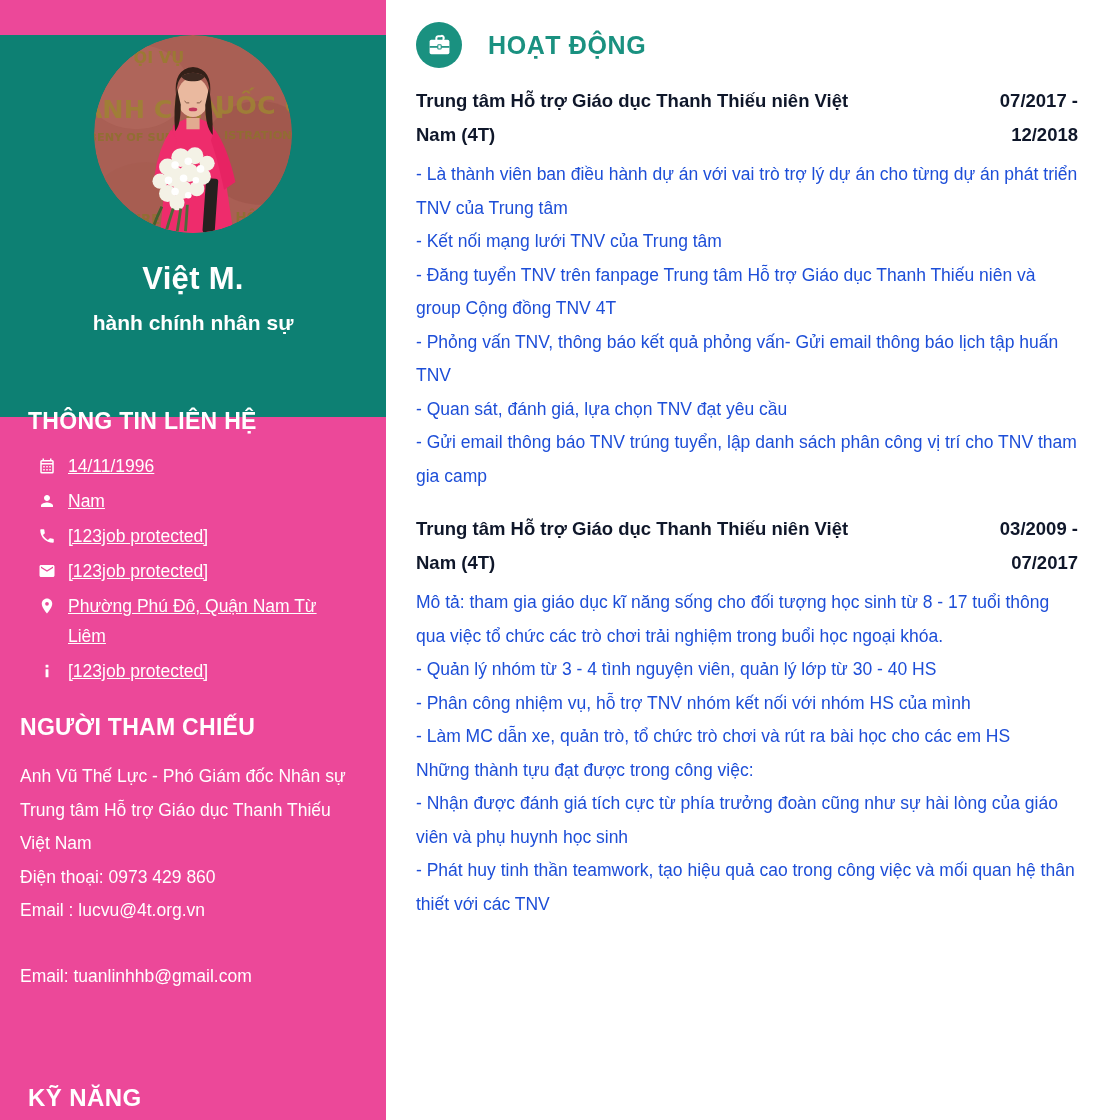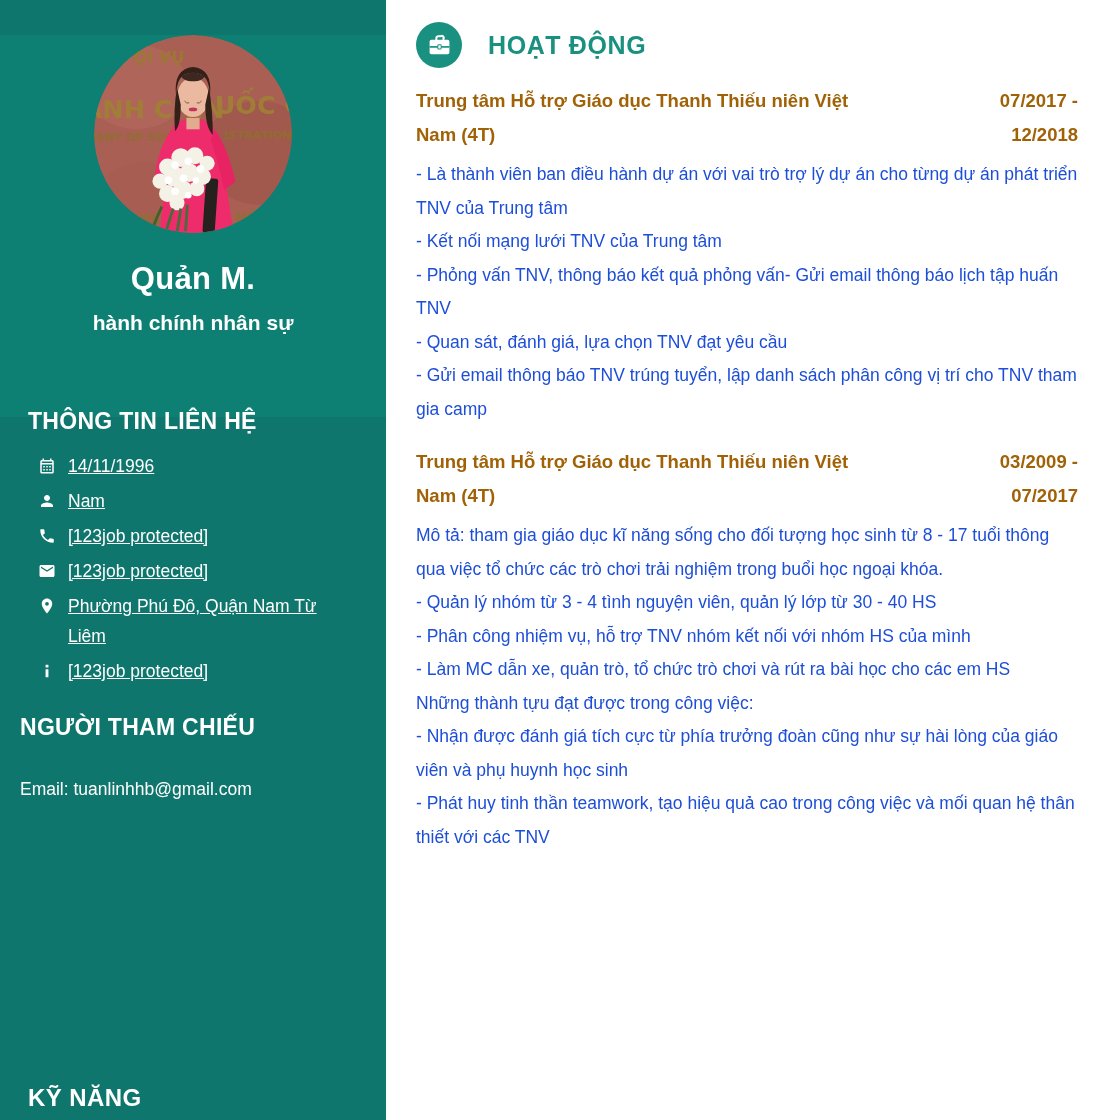--- a/index.html
+++ b/index.html
@@ -9,21 +9,21 @@
     font-family:"Liberation Sans", sans-serif;
     background:#ffffff;
     overflow:hidden;
     color:#262626;
   }
 
   
   .sidebar {
     position:absolute; left:0; top:0;
     width:386px; height:1120px;
-    background:#0f766e;
+    background:#ec4899;
   }
   .profile {
     height:382px; background:#0D8073; text-align:center;
   }
   .avatar {
     width:198px; height:198px; border-radius:50%;
     margin:35px auto 0; overflow:hidden;
   }
   .avatar svg { display:block; }
   .profile-name {
@@ -78,21 +78,21 @@
   .icon-circle svg { width:27px; height:27px; display:block; }
   .section-title {
     margin-left:26px; color:#1A9180;
     font-size:25px; font-weight:bold; letter-spacing:0.6px;
   }
 
   .entry { margin-top:16px; }
   .entry + .entry { margin-top:19px; }
   .entry-head {
     display:flex; justify-content:space-between; align-items:flex-start;
-    font-weight:bold; font-size:18.5px; line-height:33.5px; color:#a16207;
+    font-weight:bold; font-size:18.5px; line-height:33.5px; color:#0f172a;
   }
   .entry-org { width:460px; }
   .entry-dates { text-align:right; white-space:nowrap; }
   .entry-body {
     margin-top:7px; font-size:17.5px; line-height:33.5px; color:#1d4ed8;
   }
 </style>
 </head>
 <body>
 
@@ -161,21 +161,21 @@
               <circle cx="108" cy="154" r="3.5"></circle>
             <circle cx="86" cy="166" r="4"></circle>
               <circle cx="100" cy="170" r="3.5"></circle>
           </g>
 
           <path d="M84 184 Q80 196 76 210 M92 184 Q90 198 88 210 M99 180 Q98 196 97 208" stroke="#4c6b3a" stroke-width="3" fill="none"></path>
           <path d="M72 182 Q66 194 62 206" stroke="#42602f" stroke-width="3" fill="none"></path>
         </g>
       </svg>
     </div>
-    <div class="profile-name">Quản M.</div>
+    <div class="profile-name">Việt M.</div>
     <div class="profile-role">hành chính nhân sự</div>
   </div>
 
   <div class="contact">
     <div class="side-heading">THÔNG TIN LIÊN HỆ</div>
     <div class="contact-list">
 
       <div class="c-row">
         <span class="c-icon">
           <svg viewBox="0 0 24 24" fill="#ffffff">
@@ -231,20 +231,25 @@
         </span>
         <span class="c-text">[123job protected]</span>
       </div>
 
     </div>
   </div>
 
   <div class="refs">
     <div class="side-heading">NGƯỜI THAM CHIẾU</div>
 
+    <div class="ref-block">
+      <div>Anh Vũ Thế Lực - Phó Giám đốc Nhân sự Trung tâm Hỗ trợ Giáo dục Thanh Thiếu Việt Nam</div>
+      <div>Điện thoại: 0973 429 860</div>
+      <div>Email : lucvu@4t.org.vn</div>
+    </div>
 
     <div class="ref-block second">
       <div>Email: tuanlinhhb@gmail.com</div>
     </div>
   </div>
 
   <div class="skills side-heading">KỸ NĂNG</div>
 
 </div>
 
@@ -266,20 +271,21 @@
     <div class="entry-head">
       <div class="entry-org">Trung tâm Hỗ trợ Giáo dục Thanh Thiếu niên Việt Nam (4T)</div>
       <div class="entry-dates">
         <div>07/2017 -</div>
         <div>12/2018</div>
       </div>
     </div>
     <div class="entry-body">
       <div>- Là thành viên ban điều hành dự án với vai trò trợ lý dự án cho từng dự án phát triển TNV của Trung tâm</div>
       <div>- Kết nối mạng lưới TNV của Trung tâm</div>
+      <div>- Đăng tuyển TNV trên fanpage Trung tâm Hỗ trợ Giáo dục Thanh Thiếu niên và group Cộng đồng TNV 4T</div>
       <div>- Phỏng vấn TNV, thông báo kết quả phỏng vấn- Gửi email thông báo lịch tập huấn TNV</div>
       <div>- Quan sát, đánh giá, lựa chọn TNV đạt yêu cầu</div>
       <div>- Gửi email thông báo TNV trúng tuyển, lập danh sách phân công vị trí cho TNV tham gia camp</div>
     </div>
   </div>
 
   <div class="entry">
     <div class="entry-head">
       <div class="entry-org">Trung tâm Hỗ trợ Giáo dục Thanh Thiếu niên Việt Nam (4T)</div>
       <div class="entry-dates">

